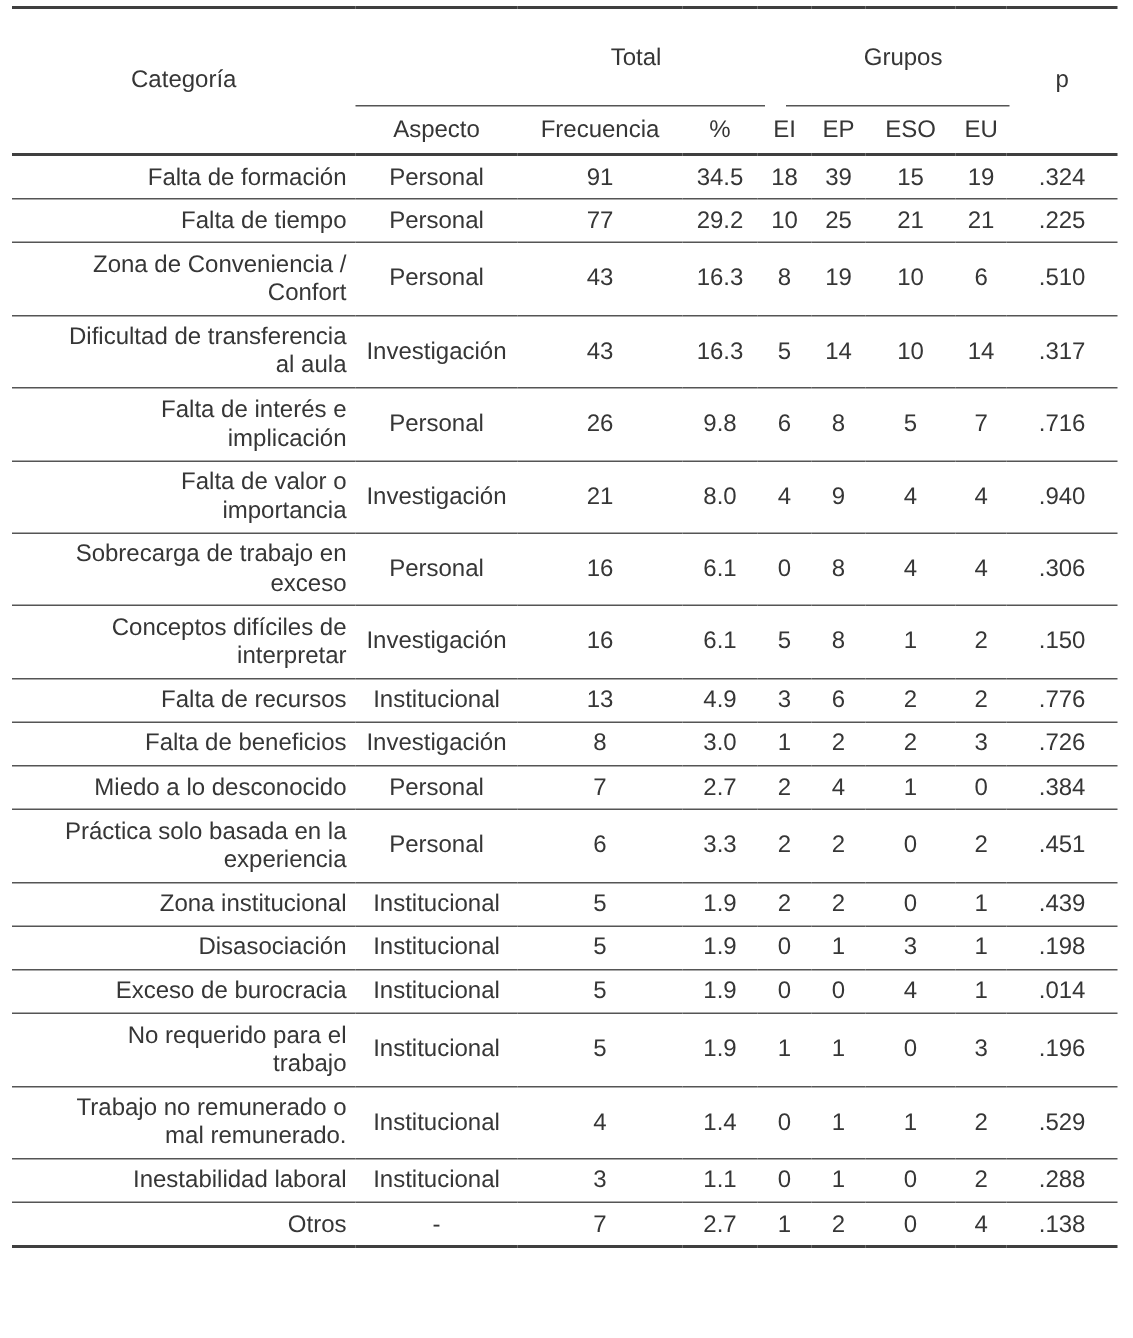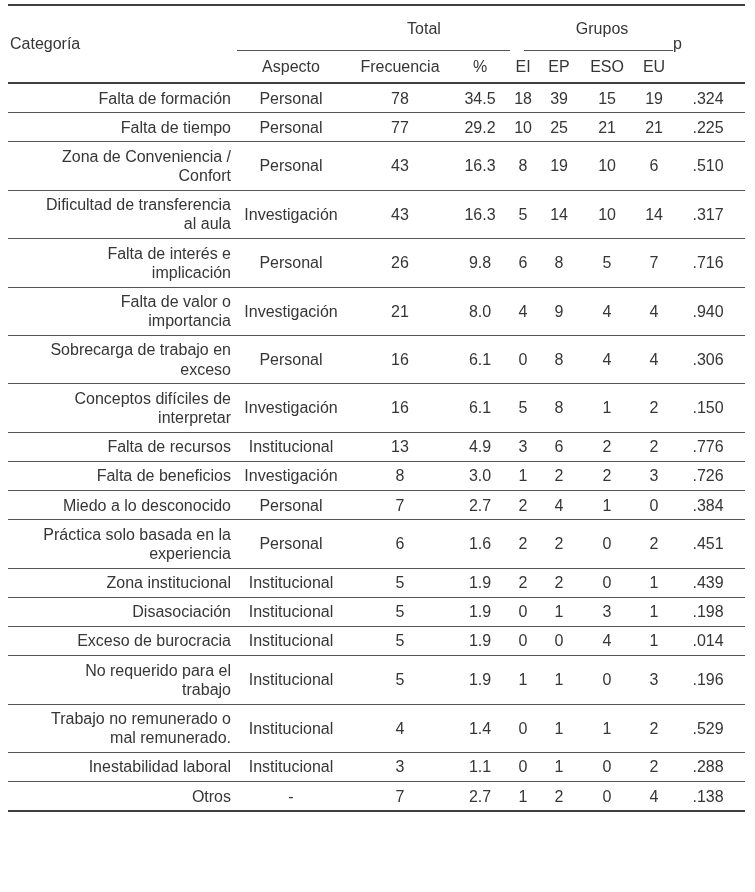--- a/index.html
+++ b/index.html
@@ -24,21 +24,21 @@
     width: 737px;
     font-size: 16px;
     border-top: 2px solid var(--rule-dark, #3f3f3f);
   }
   th {
     font-weight: normal;
   }
   thead th {
     vertical-align: middle;
     text-align: center;
-    padding: 9px 2px;
+    padding: 19px 2px;
   }
   tr.row1 th { height: 27px; }
   th.spanner { position: relative; }
   th.spanner::after {
     content: "";
     position: absolute;
     bottom: 0;
     height: 1px;
     background: var(--rule, #555555);
   }
@@ -47,21 +47,21 @@
   th.spanner-grupos { padding-left: 30px; text-align: center; }
   th.spanner-grupos::after { left: 19px; right: -2px; }
   tr.subhead th {
     border-bottom: 2px solid var(--rule-dark, #3f3f3f);
     height: 25px;
     padding: 3px 2px;
   }
   th.cat-head, th.p-head {
     border-bottom: 2px solid var(--rule-dark, #3f3f3f);
     vertical-align: middle;
-    text-align: left;
+    text-align: center;
   }
   tbody td {
     border-bottom: 1px solid var(--rule, #555555);
     padding: 4.5px 2px;
     text-align: center;
     vertical-align: middle;
     line-height: 1.2;
   }
   tbody td.cat {
     text-align: right;
@@ -113,21 +113,21 @@
         <th>EI</th>
         <th>EP</th>
         <th>ESO</th>
         <th>EU</th>
       </tr>
     </thead>
     <tbody id="table-body">
         <tr>
     <td class="cat">Falta de formación</td>
     <td>Personal</td>
-    <td>78</td>
+    <td>91</td>
     <td>34.5</td>
     <td>18</td>
     <td>39</td>
     <td>15</td>
     <td>19</td>
     <td>.324</td>
   </tr>
         <tr>
     <td class="cat">Falta de tiempo</td>
     <td>Personal</td>
@@ -242,21 +242,21 @@
     <td>4</td>
     <td>1</td>
     <td>0</td>
     <td>.384</td>
   </tr>
         <tr>
     <td class="cat">Práctica solo basada en la
 experiencia</td>
     <td>Personal</td>
     <td>6</td>
-    <td>1.6</td>
+    <td>3.3</td>
     <td>2</td>
     <td>2</td>
     <td>0</td>
     <td>2</td>
     <td>.451</td>
   </tr>
         <tr>
     <td class="cat">Zona institucional</td>
     <td>Institucional</td>
     <td>5</td>

